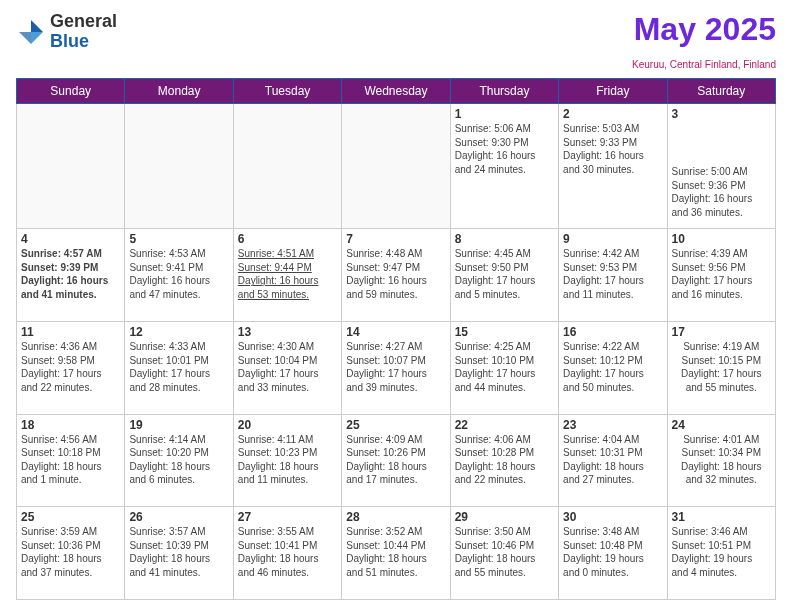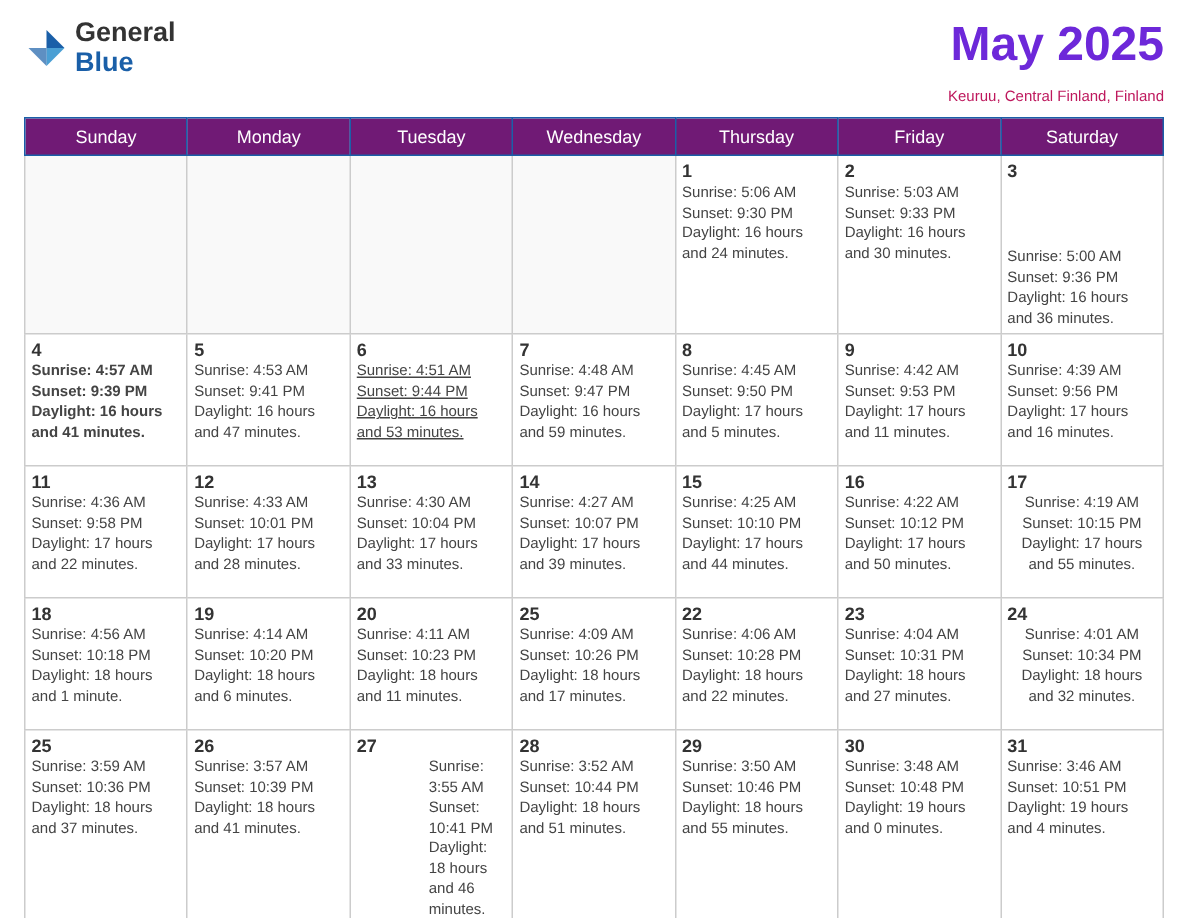--- a/index.html
+++ b/index.html
@@ -322,21 +322,21 @@
           </td>
           <td>
             <span class="day-num">26</span>
             <div class="day-info" style="white-space: pre-line;">Sunrise: 3:57 AM
 Sunset: 10:39 PM
 Daylight: 18 hours
 and 41 minutes.</div>
           </td>
           <td>
             <span class="day-num">27</span>
-            <div class="day-info" style="white-space: pre-line; margin-left: 48px;">Sunrise: 3:55 AM
+            <div class="day-info" style="white-space: pre-line;">Sunrise: 3:55 AM
 Sunset: 10:41 PM
 Daylight: 18 hours
 and 46 minutes.</div>
           </td>
           <td>
             <span class="day-num">28</span>
             <div class="day-info" style="white-space: pre-line;">Sunrise: 3:52 AM
 Sunset: 10:44 PM
 Daylight: 18 hours
 and 51 minutes.</div>

